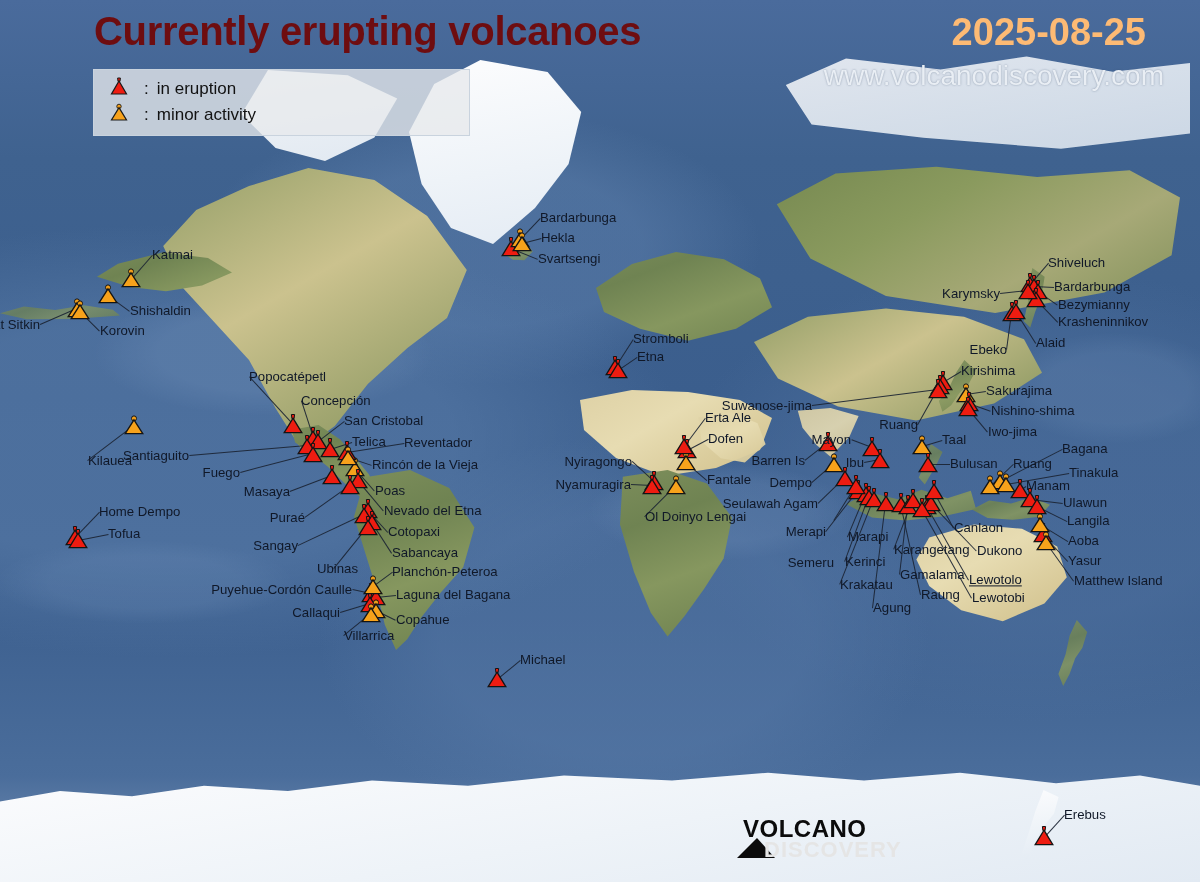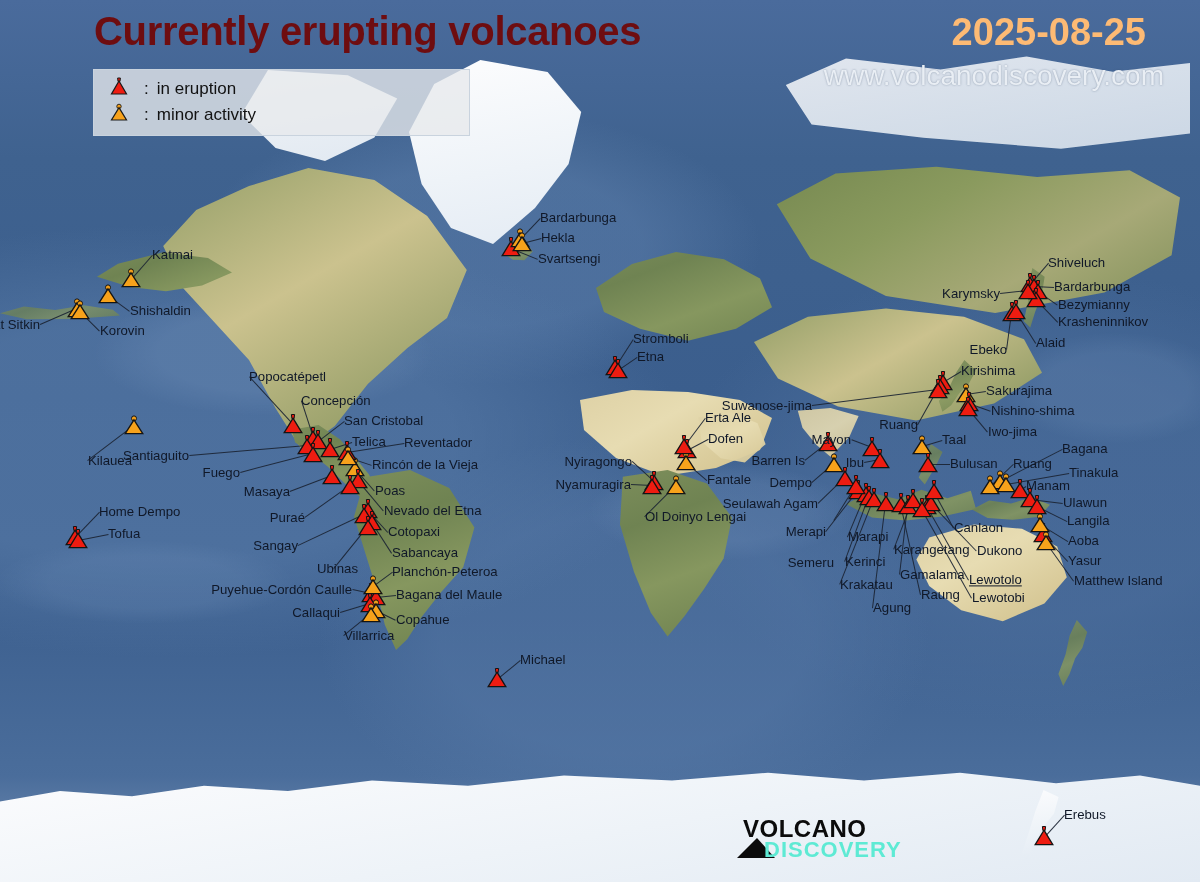--- a/index.html
+++ b/index.html
@@ -49,21 +49,21 @@
   .vmark svg{display:block;overflow:visible;}
   
   .vlabel{position:absolute;font-size:13.2px;color:#101828;white-space:nowrap;line-height:1;
           font-family:"Liberation Sans",sans-serif;}
   .vlabel.r{transform:translate(-100%,-50%);}
   .vlabel.l{transform:translate(0,-50%);}
   .leader{position:absolute;height:0;border-top:1px solid #1b2433;transform-origin:0 0;opacity:.92;}
   
   #logo{position:absolute;left:735px;top:815px;width:160px;height:46px;}
   #logo .w1{position:absolute;left:8px;top:0;font-size:24px;font-weight:bold;color:#0b0b0b;letter-spacing:.5px;}
-  #logo .w2{position:absolute;left:29px;top:22px;font-size:22px;font-weight:bold;color:#5eead4;letter-spacing:1px;}
+  #logo .w2{position:absolute;left:29px;top:22px;font-size:22px;font-weight:bold;color:#e5e5e5;letter-spacing:1px;}
   #logo .mtn{position:absolute;left:0;top:20px;width:60px;height:24px;}
 </style>
 </head>
 <body>
 
 <div id="stage">
 
   <div class="ocean"></div>
   <div class="ocean2"></div>
 
@@ -375,21 +375,21 @@
 </svg>
       </div>
       <div class="vlabel r" style="left: 352px; top: 590px; z-index: 60;">Puyehue-Cordón Caulle</div>
       <div class="leader" style="left: 376px; top: 597px; width: 20.0998px; transform: rotate(-5.71059deg);"></div>
       <div class="vmark" style="left: 376px; top: 603px; z-index: 21;">
         <svg width="24" height="24" viewBox="0 0 24 24">
   <path d="M10.4 1.5 L13.6 1.5 L13.1 5.6 L10.9 5.6 Z" fill="#ee1c11" stroke="#141414" stroke-width="1"></path>
   <path d="M12 5.2 L20.8 19.6 L3.2 19.6 Z" fill="#ee1c11" stroke="#141414" stroke-width="1.3"></path>
 </svg>
       </div>
-      <div class="vlabel l" style="left: 396px; top: 595px; z-index: 60;">Bagana del Maule</div>
+      <div class="vlabel l" style="left: 396px; top: 595px; z-index: 60;">Laguna del Bagana</div>
       <div class="leader" style="left: 370px; top: 604px; width: 31.3209px; transform: rotate(163.301deg);"></div>
       <div class="vmark" style="left: 370px; top: 610px; z-index: 22;">
         <svg width="24" height="24" viewBox="0 0 24 24">
   <path d="M10.4 1.5 L13.6 1.5 L13.1 5.6 L10.9 5.6 Z" fill="#ee1c11" stroke="#141414" stroke-width="1"></path>
   <path d="M12 5.2 L20.8 19.6 L3.2 19.6 Z" fill="#ee1c11" stroke="#141414" stroke-width="1.3"></path>
 </svg>
       </div>
       <div class="vlabel r" style="left: 340px; top: 613px; z-index: 60;">Callaqui</div>
       <div class="leader" style="left: 376px; top: 610px; width: 22.3607px; transform: rotate(26.5651deg);"></div>
       <div class="vmark" style="left: 376px; top: 616px; z-index: 23;">

